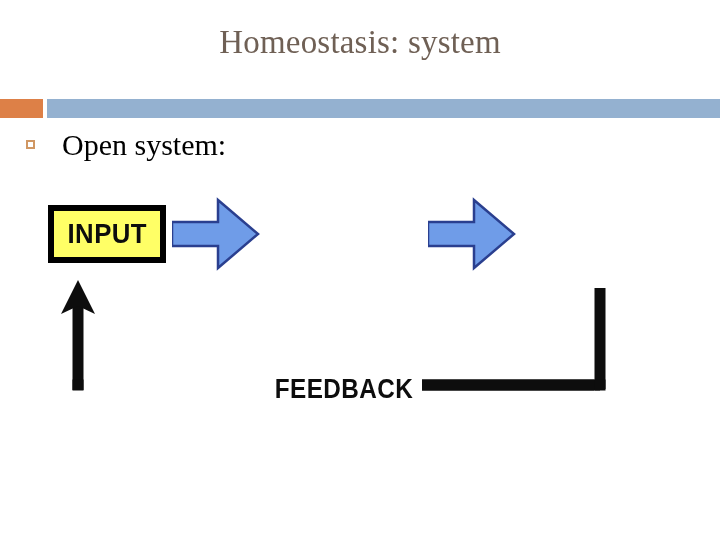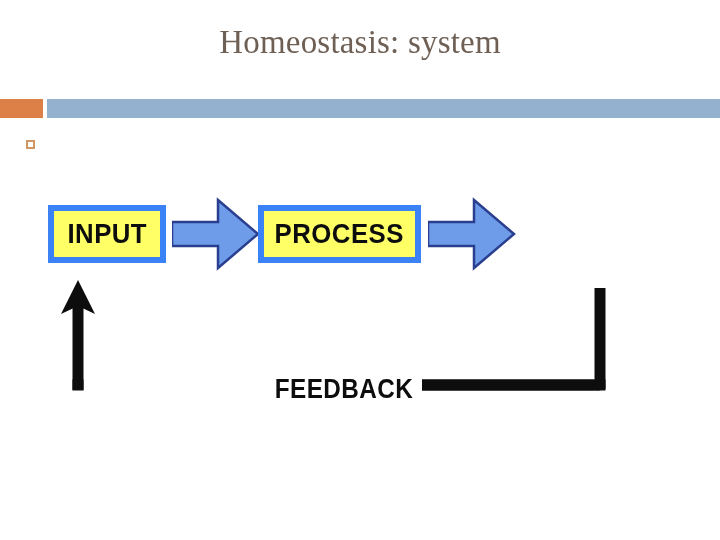--- a/index.html
+++ b/index.html
@@ -84,21 +84,21 @@
     left: 0;
     top: 180px;
     width: 720px;
     height: 250px;
   }
 
   
   .node-box {
     position: absolute;
     background: #ffff66;
-    border: 6px solid #3b82f6;
+    border: 6px solid #000000;
     box-sizing: border-box;
     display: flex;
     align-items: center;
     justify-content: center;
     text-align: right;
   }
   .node-label {
     font-family: "Liberation Sans", sans-serif;
     font-weight: bold;
     font-size: 28px;
@@ -148,20 +148,21 @@
 </head>
 <body>
 
 <div class="slide-title">Homeostasis: system</div>
 
 <div class="rule-accent"></div>
 <div class="rule-bar"></div>
 
 <div class="bullet-row">
   <span class="bullet-marker"></span>
+  <span class="bullet-text">Open system:</span>
 </div>
 
 <div class="diagram">
 
   <svg class="feedback-loop" viewBox="0 0 720 250">
 
     <path d="M 600 108 L 600 209" stroke="#0d0d0d" stroke-width="11" fill="none"></path>
 
     <path d="M 594 205 L 268 205" stroke="#0d0d0d" stroke-width="11" fill="none"></path>
 
@@ -178,23 +179,20 @@
   </svg>
 
   <div class="node-box" id="node-input">
     <span class="node-label">INPUT</span>
   </div>
 
   <svg class="flow-arrow" id="arrow-input-process" viewBox="0 0 88 76">
     <polygon points="0,26 46,26 46,4 86,38 46,72 46,50 0,50" fill="#6f9ce8" stroke="#2a3f8f" stroke-width="2.5" stroke-linejoin="miter"></polygon>
   </svg>
 
-  <div class="node-box" id="node-process">
-    <span class="node-label">PROCESS</span>
-  </div>
 
   <svg class="flow-arrow" id="arrow-process-output" viewBox="0 0 88 76">
     <polygon points="0,26 46,26 46,4 86,38 46,72 46,50 0,50" fill="#6f9ce8" stroke="#2a3f8f" stroke-width="2.5" stroke-linejoin="miter"></polygon>
   </svg>
 
 
 </div>
 
 <div class="feedback-label">FEEDBACK</div>
 

